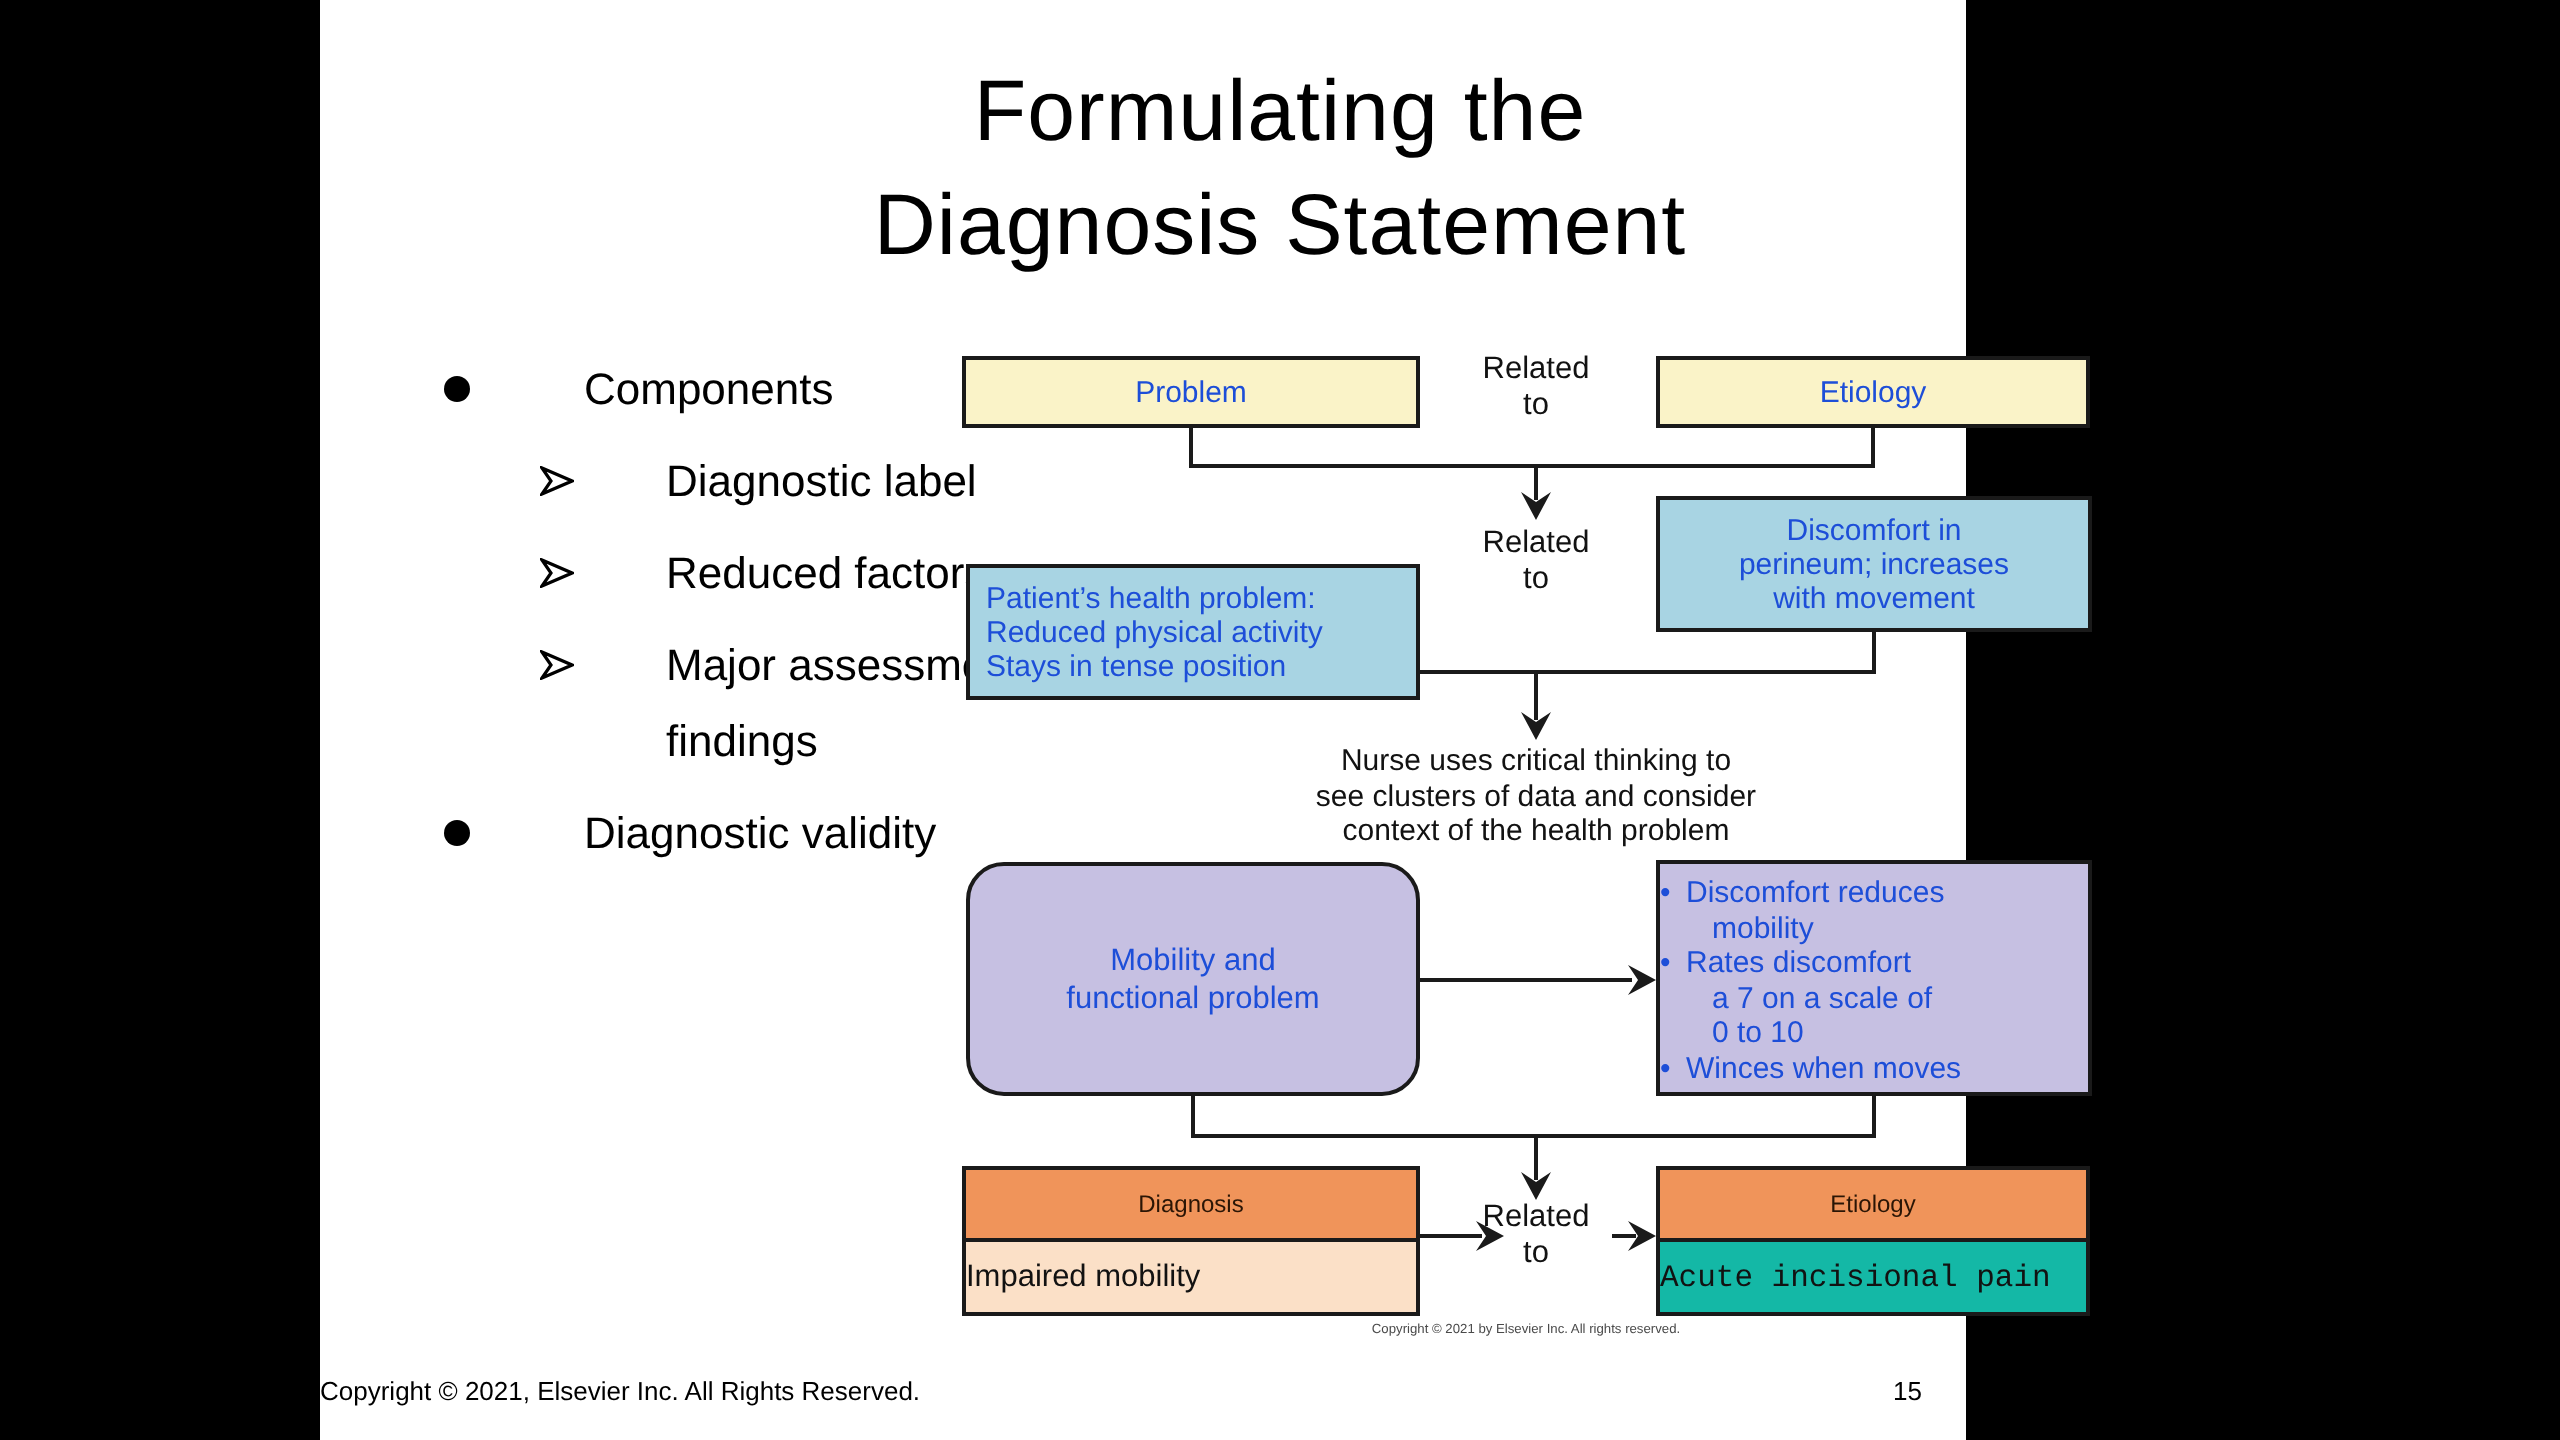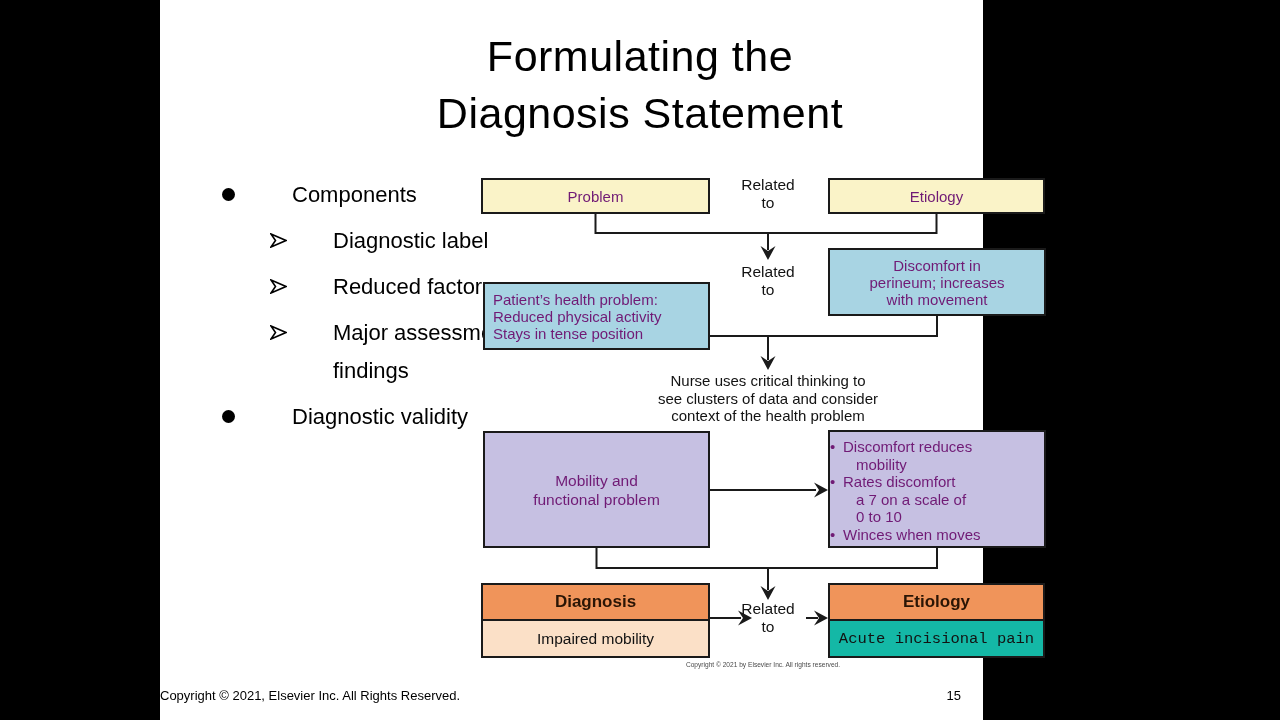--- a/index.html
+++ b/index.html
@@ -17,43 +17,43 @@
   .li { display: flex; margin-bottom: 8px; font-size: 22px; line-height: 38px; color: #000; gap: 37px; }
   .li .li-text { width: 200px; }
   .li.l2 { padding-left: 48px; }
   .marker-wrap { display: flex; align-items: flex-start; }
   .m1 { width: 33px; padding-top: 12px; }
   .m1 .disc { width: 13px; height: 13px; border-radius: 50%; background: #000; display: block; }
   .m2 { width: 26px; padding-top: 11px; }
 
   
   .dbox { position: absolute; border: 2px solid #1a1a1a; display: flex; flex-direction: column;
-          justify-content: center; font-size: 15px; line-height: 17px; color: #701a75; }
+          justify-content: center; font-size: 15px; line-height: 17px; color: #1d4ed8; }
   .dbox.center { text-align: center; }
   .dbox.leftpad { padding-left: 8px; padding-right: 4px; text-align: left; margin-top: 34px; }
 
   .box-problem  { left: 321px; top: 178px; width: 229px; height: 36px; }
   .box-etio-top { left: 668px; top: 178px; width: 217px; height: 36px; }
 
   .box-patient  { left: 323px; top: 248px; width: 227px; height: 68px; }
   .box-discomf  { left: 668px; top: 248px; width: 218px; height: 68px; }
 
   .box-mobility { left: 323px; top: 431px; width: 227px; height: 117px; font-size: 15.5px; line-height: 19px; }
   .box-findings { left: 668px; top: 430px; width: 218px; height: 118px; justify-content: flex-start;
                   padding-top: 6px; font-size: 15px; line-height: 17.5px; }
   .pline { padding-left: 26px; text-align: left; }
   .pline.b { padding-left: 0; }
   .pline .dot { display: inline-block; width: 13px; }
 
   .twopart { position: absolute; border: 2px solid #1a1a1a; display: flex; flex-direction: column; }
   .box-diag  { left: 321px; top: 583px; width: 229px; height: 75px; }
   .box-etio2 { left: 668px; top: 583px; width: 217px; height: 75px; }
   .tp-head { height: 36px; border-bottom: 2px solid #1a1a1a; display: flex; align-items: center;
-             justify-content: center; font-weight: bold; font-size: 17px; color: #2a1505; }
-  .tp-body { flex: 1; display: flex; align-items: center; justify-content: center; font-size: 15.5px; color: #121212; }
+             justify-content: center; font-weight: normal; font-size: 12px; color: #2a1505; }
+  .tp-body { flex: 1; display: flex; align-items: center; font-size: 15.5px; color: #121212; }
 
   
   .rel { position: absolute; width: 120px; text-align: center; font-size: 15.5px; line-height: 18px; color: #121212; }
   .rel1 { left: 548px; top: 176px; }
   .rel2 { left: 548px; top: 263px; }
   .rel4 { left: 548px; top: 600px; }
 
   .nurse-note { position: absolute; left: 428px; top: 372px; width: 360px; text-align: center;
                 font-size: 15px; line-height: 17.5px; color: #121212; }
 
@@ -161,21 +161,21 @@
     <div>perineum; increases</div>
     <div>with movement</div>
   </div>
 
   <div class="nurse-note">
     <div>Nurse uses critical thinking to</div>
     <div>see clusters of data and consider</div>
     <div>context of the health problem</div>
   </div>
 
-  <div class="dbox center box-mobility" style="background: rgb(198, 192, 226);">
+  <div class="dbox center box-mobility" style="background: rgb(198, 192, 226); border-radius: 19px;">
     <div>Mobility and</div>
     <div>functional problem</div>
   </div>
   <div class="dbox box-findings" style="background: rgb(198, 192, 226);">
     <div class="pline b"><span class="dot">•</span><span>Discomfort reduces</span></div>
     <div class="pline"><span>mobility</span></div>
     <div class="pline b"><span class="dot">•</span><span>Rates discomfort</span></div>
     <div class="pline"><span>a 7 on a scale of</span></div>
     <div class="pline"><span>0 to 10</span></div>
     <div class="pline b"><span class="dot">•</span><span>Winces when moves</span></div>

